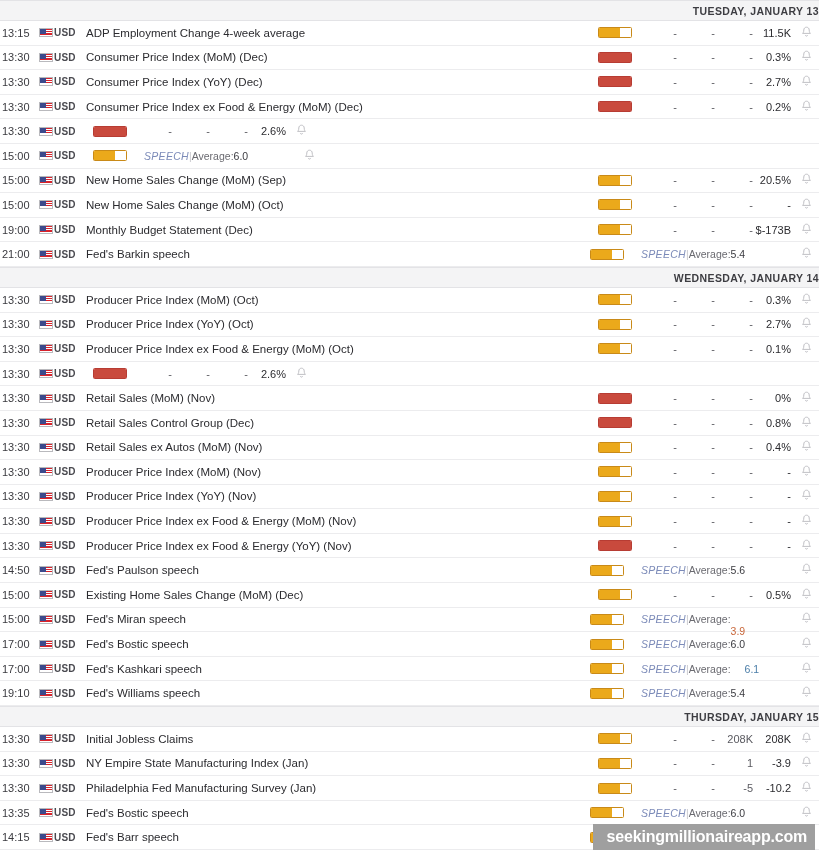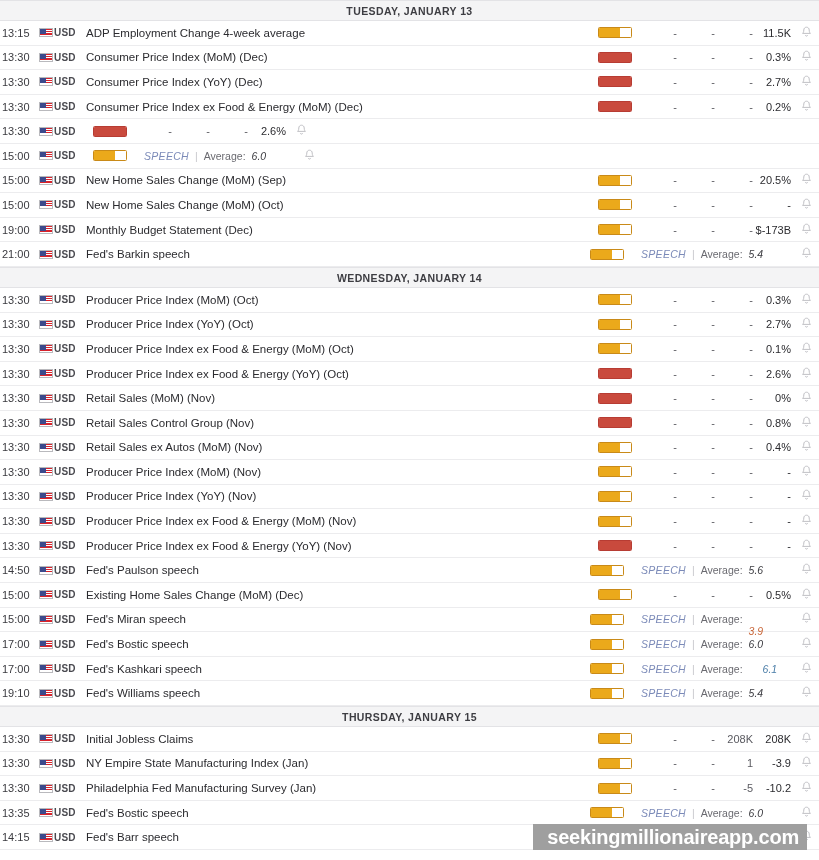--- a/index.html
+++ b/index.html
@@ -13,21 +13,21 @@
     width: 819px;
     position: relative;
     background: #ffffff;
   }
   .day-header {
     background: #f4f4f5;
     border-top: 1px solid #e3e3e6;
     border-bottom: 1px solid #e3e3e6;
     height: 21px;
     line-height: 21px;
-    text-align: center;
+    text-align: right;
     font-size: 10.5px;
     font-weight: bold;
     letter-spacing: 0.4px;
     color: #3d3d42;
   }
   .row {
     display: flex;
     align-items: center;
     height: 24.6px;
     border-bottom: 1px solid #ececee;
@@ -110,53 +110,52 @@
     flex: 0 0 38px;
     text-align: right;
     padding-right: 2px;
     color: #5a5a60;
     font-size: 11px;
   }
   .c-speech {
     flex: 0 0 160px;
     display: flex;
     align-items: center;
-    gap: 6px;
     padding-left: 8px;
     font-size: 10.5px;
   }
   .speech-tag {
     font-style: italic;
     color: #7b8ab8;
     letter-spacing: 0.3px;
   }
   .pipe { color: #c7c7cc; }
   .avg-label { color: #6a6a70; }
-  .avg-val { font-style: italic; color: #3b3b40; }
+  .avg-val { color: #3b3b40; }
   .avg-val.warm { color: #c9673a; margin-top: 24px; }
   .avg-val.cool { color: #4b7ea8; margin-left: 14px; }
   .c-bell {
     flex: 0 0 26px;
     display: flex;
     align-items: center;
     justify-content: center;
   }
   .bell { color: #b9b9be; font-size: 11px; line-height: 1; }
   .num-strong { color: #2b2b2f; }
   .watermark {
     position: absolute;
-    right: 12px;
+    right: 4px;
     bottom: 0;
     height: 26px;
     padding: 0 8px 0 14px;
     display: flex;
     align-items: center;
     background: #9f9f9f;
     color: #ffffff;
-    font-size: 20px;
+    font-size: 16px;
     font-weight: bold;
     letter-spacing: -0.2px;
   }
 </style>
 </head>
 <body>
 
 <div id="app">
   <div id="calendar-body">
       <div class="day-header">TUESDAY, JANUARY 13</div>
@@ -529,21 +528,20 @@
       </div>
       <div class="row">
         <span class="c-time">13:30</span>
         <span class="c-flag">
           <span class="flag">
             <span class="stripes"></span>
             <span class="canton"></span>
           </span>
         </span>
         <span class="c-cur">USD</span>
-        <span class="c-event">Producer Price Index ex Food &amp; Energy (YoY) (Oct)</span>
         <span class="c-vol">
           <span class="vol high">
             <i></i>
             <i></i>
             <i></i>
           </span>
         </span>
         <span class="c-actual">-</span>
         <span class="c-cons">-</span>
         <span class="c-prev">-</span>
@@ -585,21 +583,21 @@
       </div>
       <div class="row">
         <span class="c-time">13:30</span>
         <span class="c-flag">
           <span class="flag">
             <span class="stripes"></span>
             <span class="canton"></span>
           </span>
         </span>
         <span class="c-cur">USD</span>
-        <span class="c-event">Retail Sales Control Group (Nov)</span>
+        <span class="c-event">Retail Sales Control Group (Dec)</span>
         <span class="c-vol">
           <span class="vol high">
             <i></i>
             <i></i>
             <i></i>
           </span>
         </span>
         <span class="c-actual">-</span>
         <span class="c-cons">-</span>
         <span class="c-prev">-</span>

